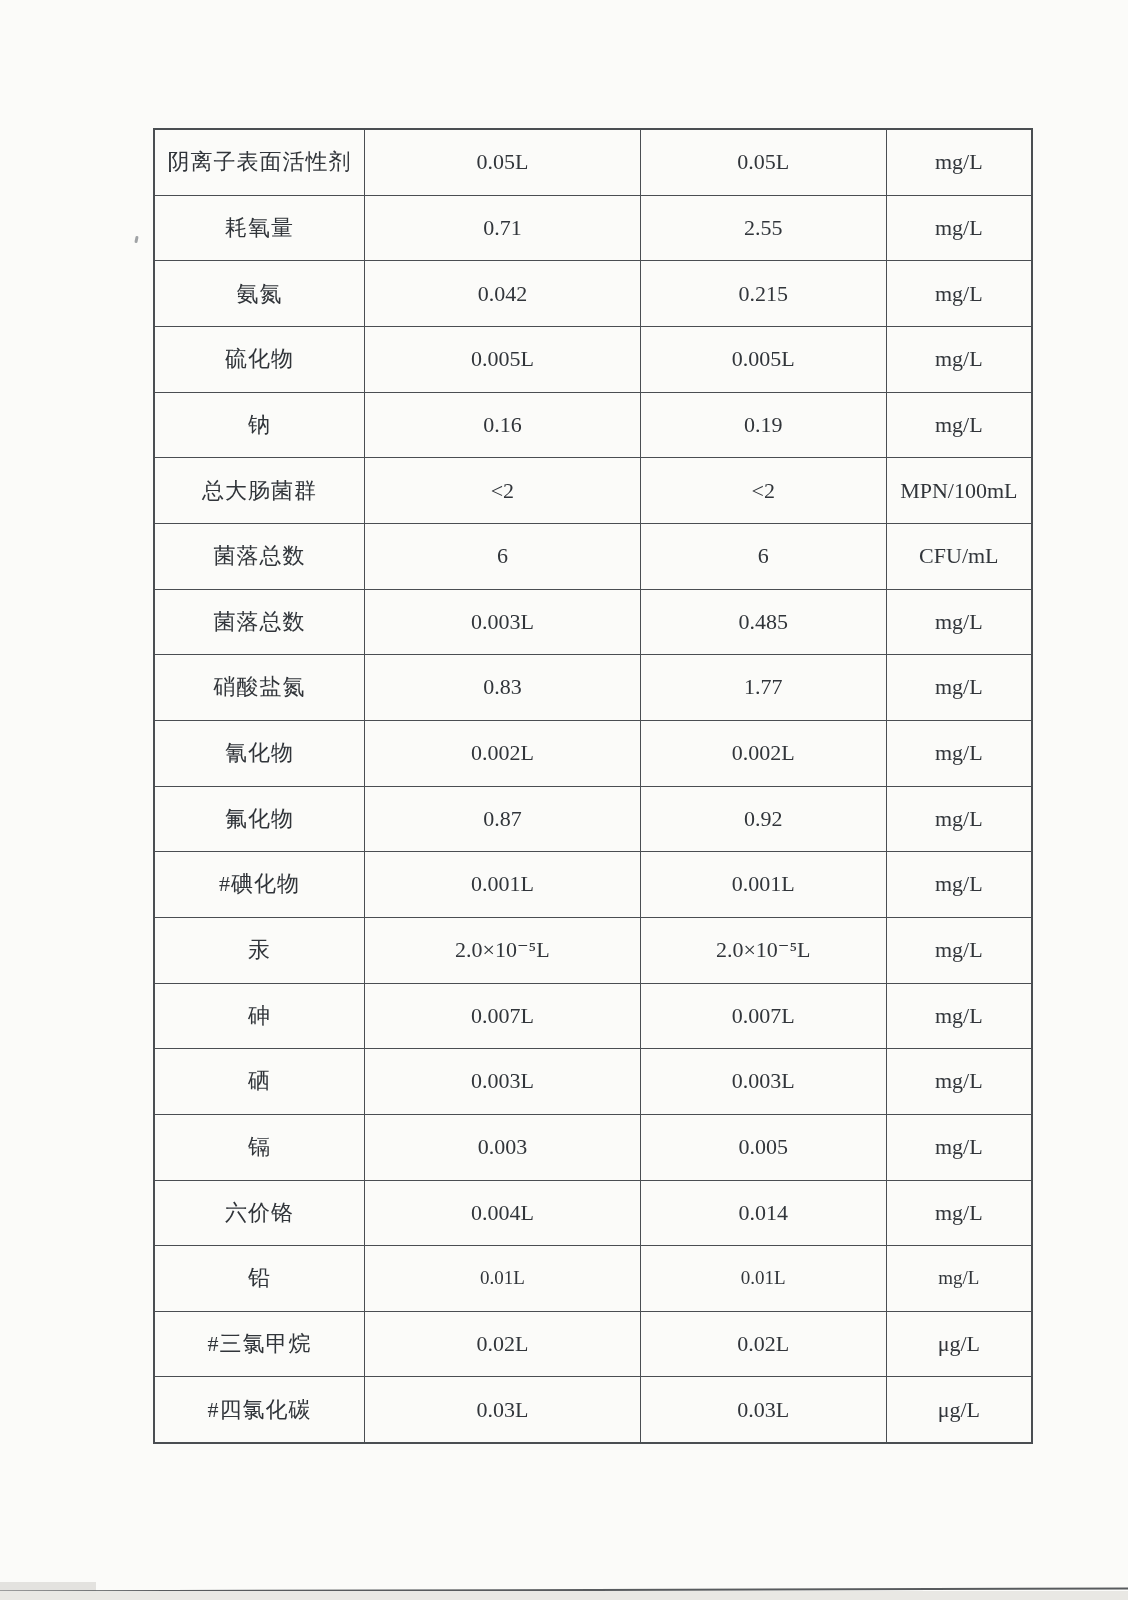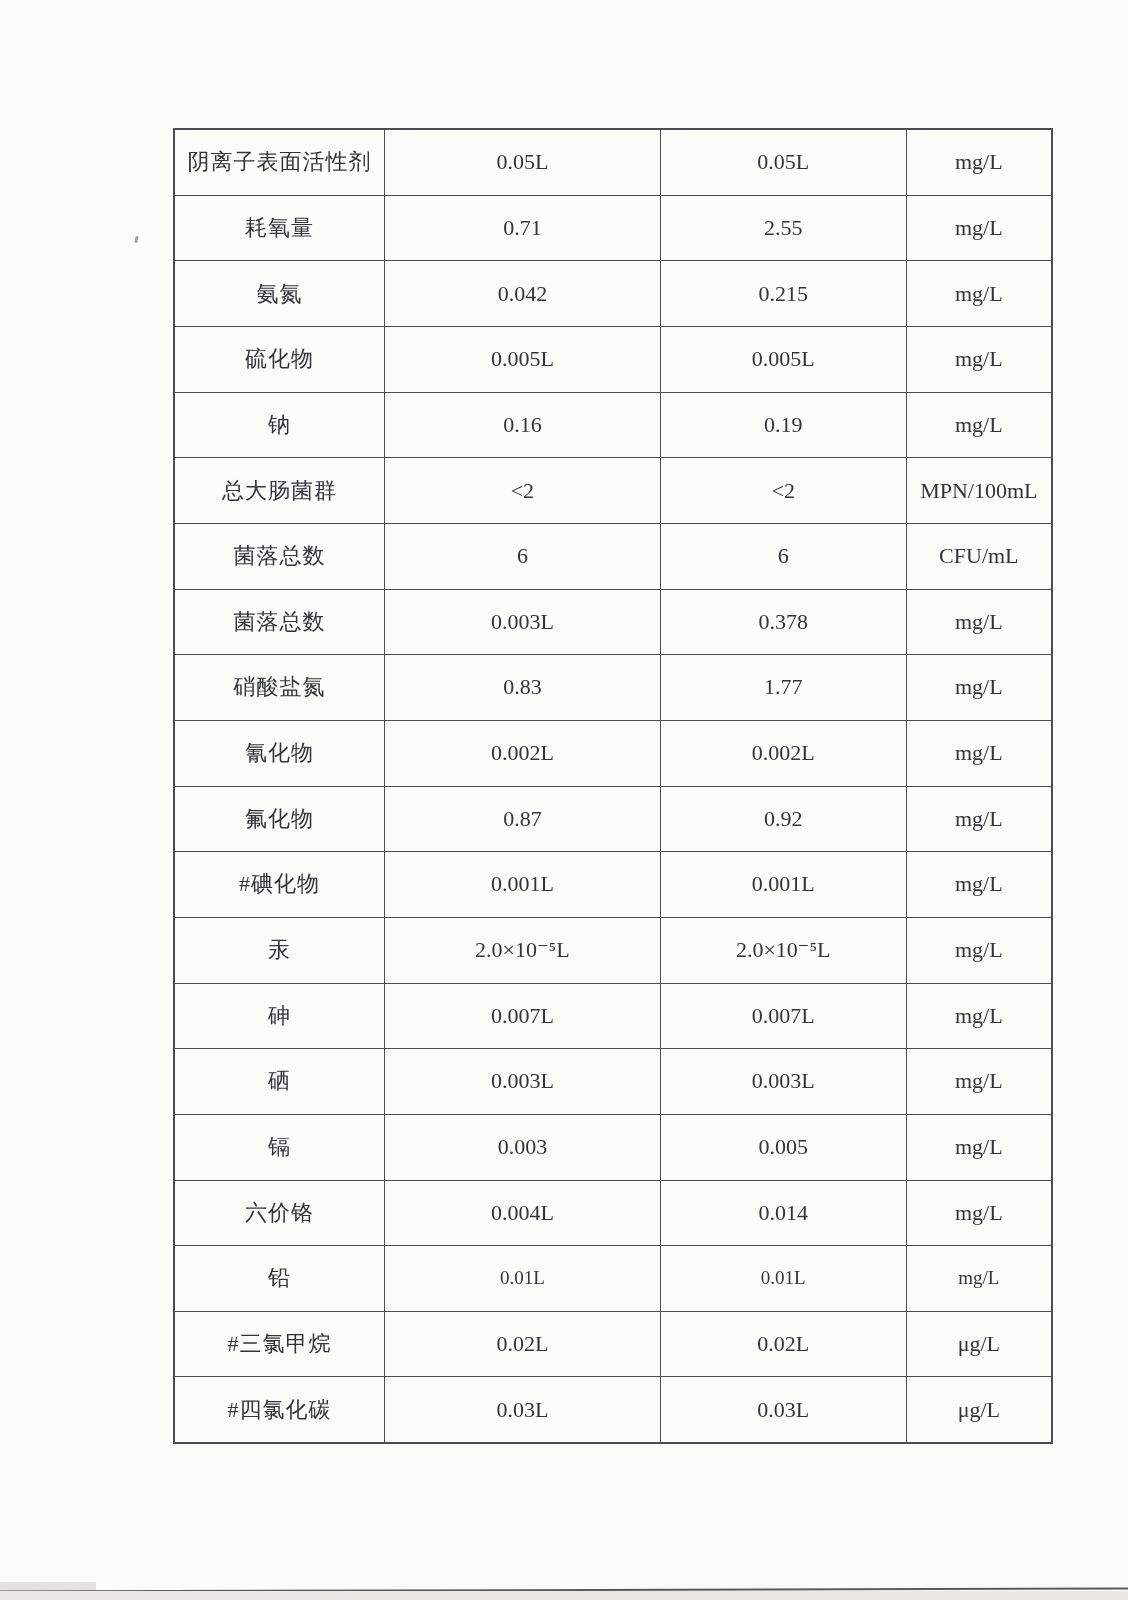--- a/index.html
+++ b/index.html
@@ -23,21 +23,20 @@
   
   .report-table{
     position:absolute;
     left:153px; top:128px;
     width:880px; height:1316px;
     box-sizing:border-box;
     border:2px solid var(--line);
     display:flex;
     flex-direction:column;
     background:transparent;
-    margin-left:20px;
   }
   .trow{
     flex:1 1 0;
     display:grid;
     grid-template-columns:210fr 277fr 247fr 146fr;
   }
   .trow + .trow{ border-top:1.6px solid var(--line); }
   .cell{
     display:flex;
     align-items:center;
@@ -128,21 +127,21 @@
   </div>
       <div class="trow">
     <div class="cell c-name">菌落总数</div>
     <div class="cell c-v1">6</div>
     <div class="cell c-v2">6</div>
     <div class="cell c-unit">CFU/mL</div>
   </div>
       <div class="trow">
     <div class="cell c-name">菌落总数</div>
     <div class="cell c-v1">0.003L</div>
-    <div class="cell c-v2">0.378</div>
+    <div class="cell c-v2">0.485</div>
     <div class="cell c-unit">mg/L</div>
   </div>
       <div class="trow">
     <div class="cell c-name">硝酸盐氮</div>
     <div class="cell c-v1">0.83</div>
     <div class="cell c-v2">1.77</div>
     <div class="cell c-unit">mg/L</div>
   </div>
       <div class="trow">
     <div class="cell c-name">氰化物</div>

